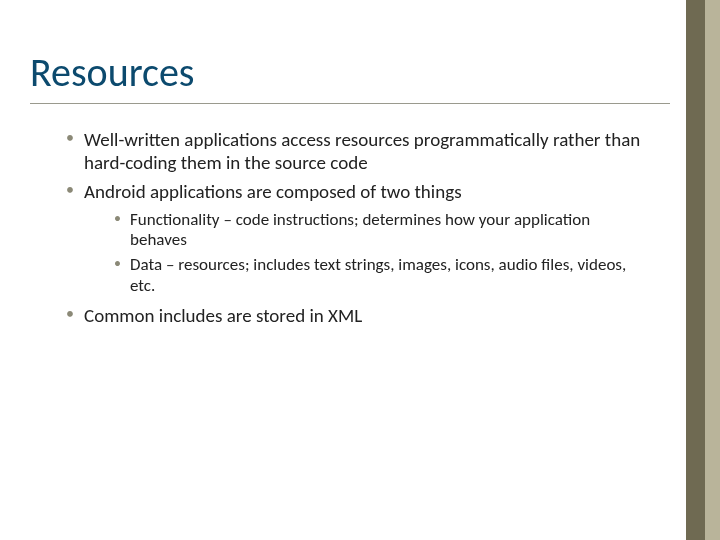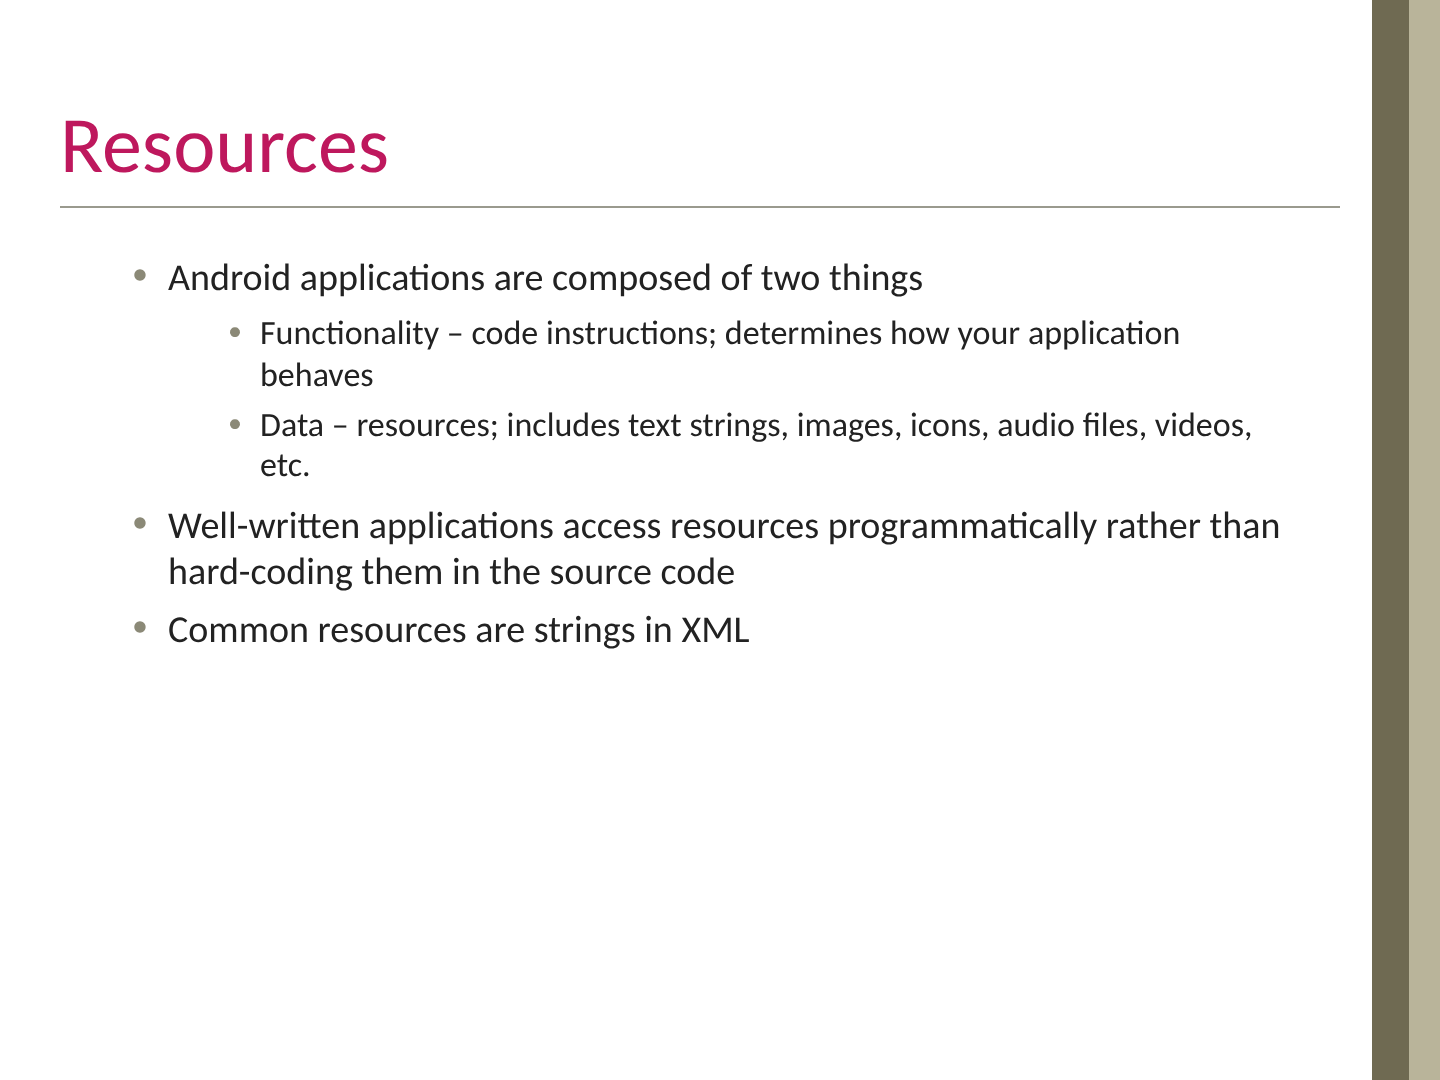--- a/index.html
+++ b/index.html
@@ -25,21 +25,21 @@
     top: 0; left: 0; right: 34px; bottom: 0;
     padding: 48px 40px 40px 40px;
   }
   .title-wrap {
     margin-bottom: 20px;
     margin-left: -10px;
   }
   .title {
     font-size: 40px;
     font-weight: 400;
-    color: #be185d;
+    color: #0c4a6e;
     padding-bottom: 4px;
   }
   .title-rule {
     border: none;
     border-bottom: 1.5px solid #9a9a8e;
     width: 640px;
     margin-top: 2px;
   }
   ul.lvl1 {
     list-style: none;
@@ -90,31 +90,31 @@
 
 <div class="slide">
 
   <div class="title-wrap">
     <h1 class="title">Resources</h1>
     <hr class="title-rule">
   </div>
 
   <ul class="lvl1">
     <li>
+      <span>Well-written applications access resources programmatically rather than hard-coding them in the source code</span>
+    </li>
+    <li>
       <span>Android applications are composed of two things</span>
       <ul class="lvl2">
         <li>
           <span>Functionality – code instructions; determines how your application behaves</span>
         </li>
         <li>
           <span>Data – resources; includes text strings, images, icons, audio files, videos, etc.</span>
         </li>
       </ul>
     </li>
     <li>
-      <span>Well-written applications access resources programmatically rather than hard-coding them in the source code</span>
-    </li>
-    <li>
-      <span>Common resources are strings in XML</span>
+      <span>Common includes are stored in XML</span>
     </li>
   </ul>
 
 </div>
 
 </body></html>

